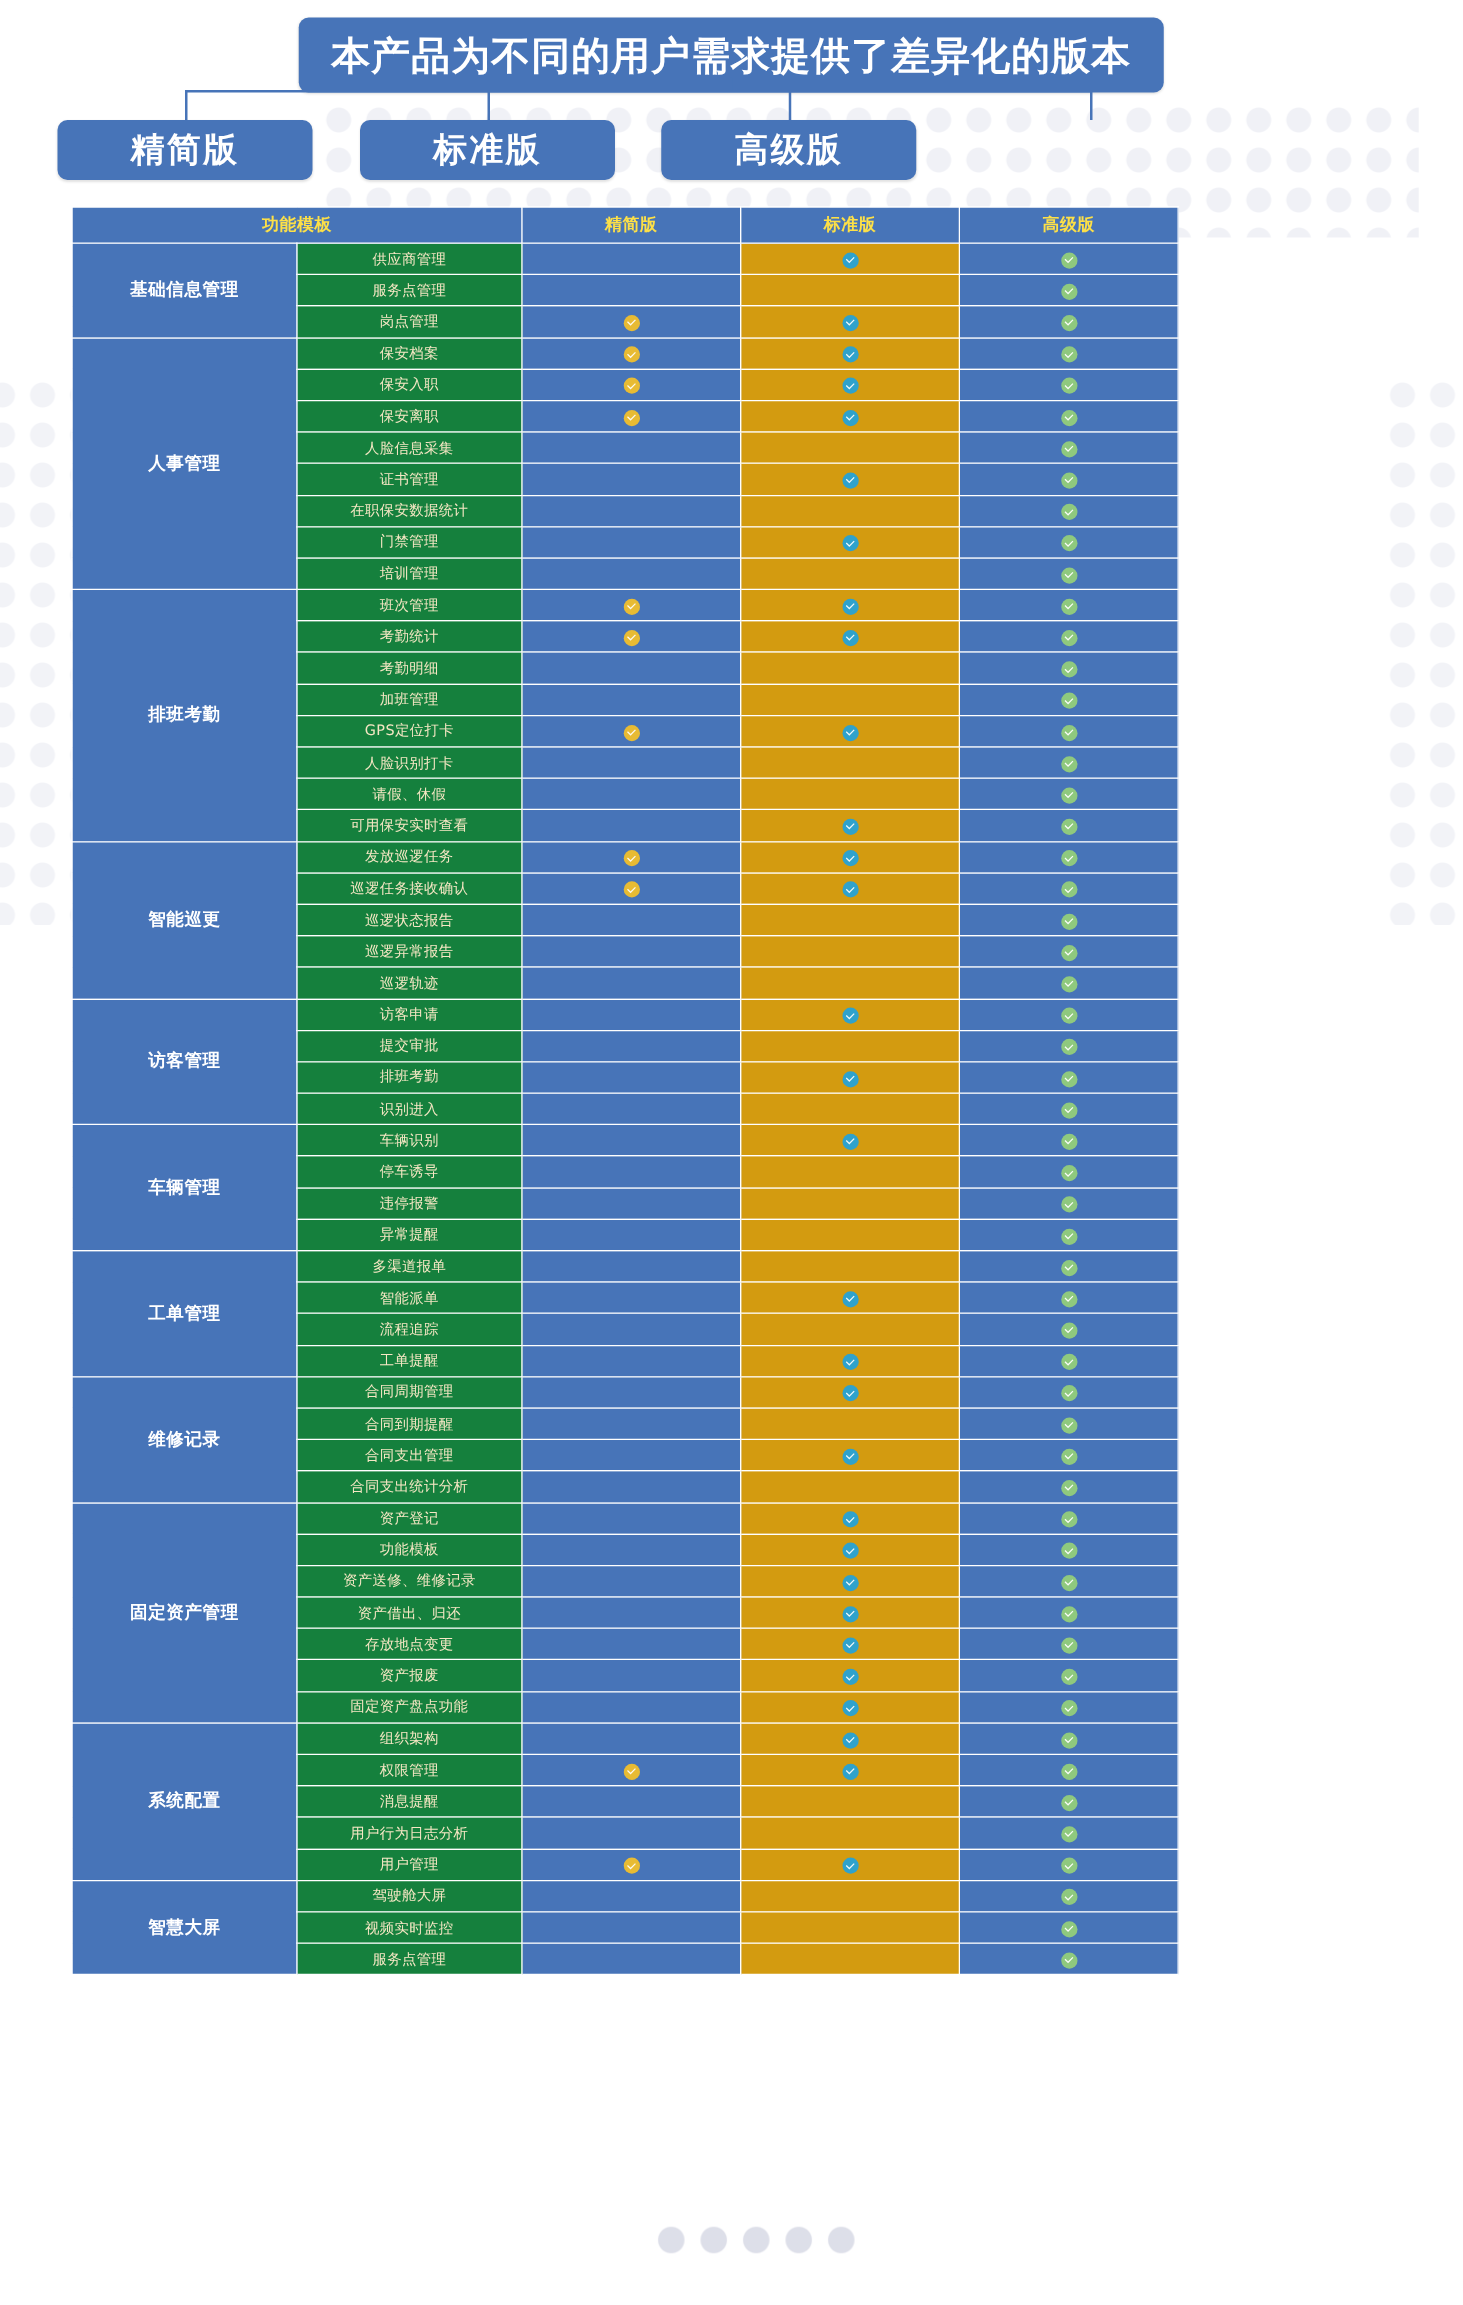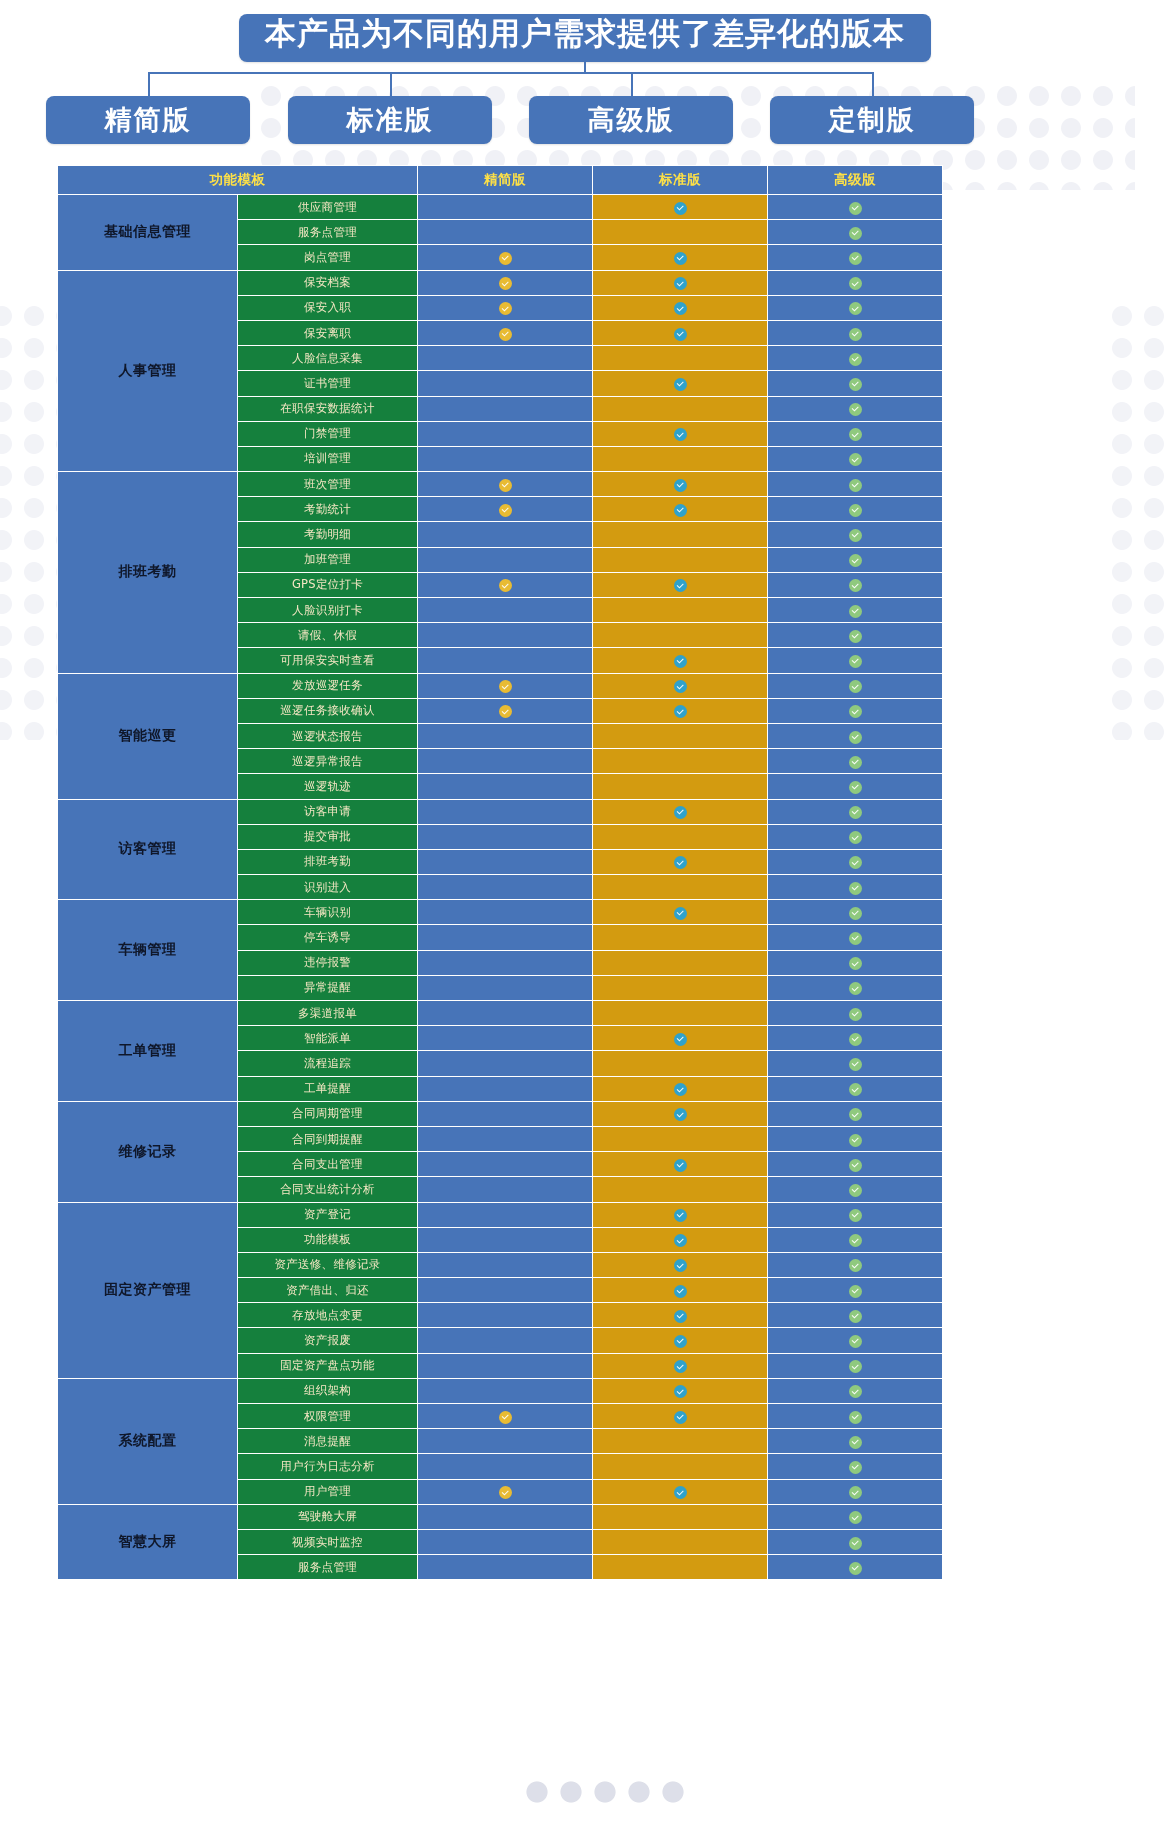--- a/index.html
+++ b/index.html
@@ -23,21 +23,21 @@
     background-image:radial-gradient(circle,#d9dbe6 42%,rgba(217,219,230,0) 46%);
     background-size:34px 34px;opacity:.9;}
 
   
   #banner-wrap{position:absolute;left:0;top:14px;width:1170px;text-align:center;}
   #title-banner{
     display:inline-block;
     background:#4774b8;
     color:#ffffff;
     font-size:31px;font-weight:bold;letter-spacing:1px;
-    padding:2px 26px 12px 26px;
+    padding:14px 26px 12px 26px;
     border-radius:8px;
     line-height:1.1;
     box-shadow:0 1px 2px rgba(0,0,0,.12);
   }
 
   
   #connectors{position:absolute;left:0;top:62px;width:1170px;height:42px;}
   .conn{position:absolute;background:#4774b8;}
   .conn-h{height:2px;}
   .conn-v{width:2px;}
@@ -80,21 +80,21 @@
     letter-spacing:.5px;
   }
   #compare-table td{
     border:1px solid #ffffff;
     height:24.2px;
     padding:0;
     text-align:center;
     vertical-align:middle;
   }
   td.group-cell{
-    background:#4774b8;color:#0f172a;
+    background:#4774b8;color:#ffffff;
     font-size:14px;font-weight:bold;
     letter-spacing:.5px;
   }
   td.feat-cell{
     background:#15803d;color:#f6e7c4;
     font-size:11.5px;
     letter-spacing:.3px;
   }
   td.ver-cell{background:#4774b8;}
   td.ver-cell.alt{background:#d39b10;}
@@ -135,21 +135,20 @@
     <div class="conn conn-v" style="left: 148px; top: 10px; height: 24px;"></div>
     <div class="conn conn-v" style="left: 390px; top: 10px; height: 24px;"></div>
     <div class="conn conn-v" style="left: 631px; top: 10px; height: 24px;"></div>
     <div class="conn conn-v" style="left: 872px; top: 10px; height: 24px;"></div>
   </div>
 
 <div id="version-row">
   <div class="ver-btn" id="ver-0">精简版</div>
   <div class="ver-btn" id="ver-1">标准版</div>
   <div class="ver-btn" id="ver-2">高级版</div>
-  <div class="ver-btn" id="ver-3">定制版</div>
 </div>
 
 <table id="compare-table">
   <colgroup>
     <col class="c-group">
       <col class="c-feat">
     <col class="c-ver">
       <col class="c-ver">
       <col class="c-ver">
   </colgroup>

